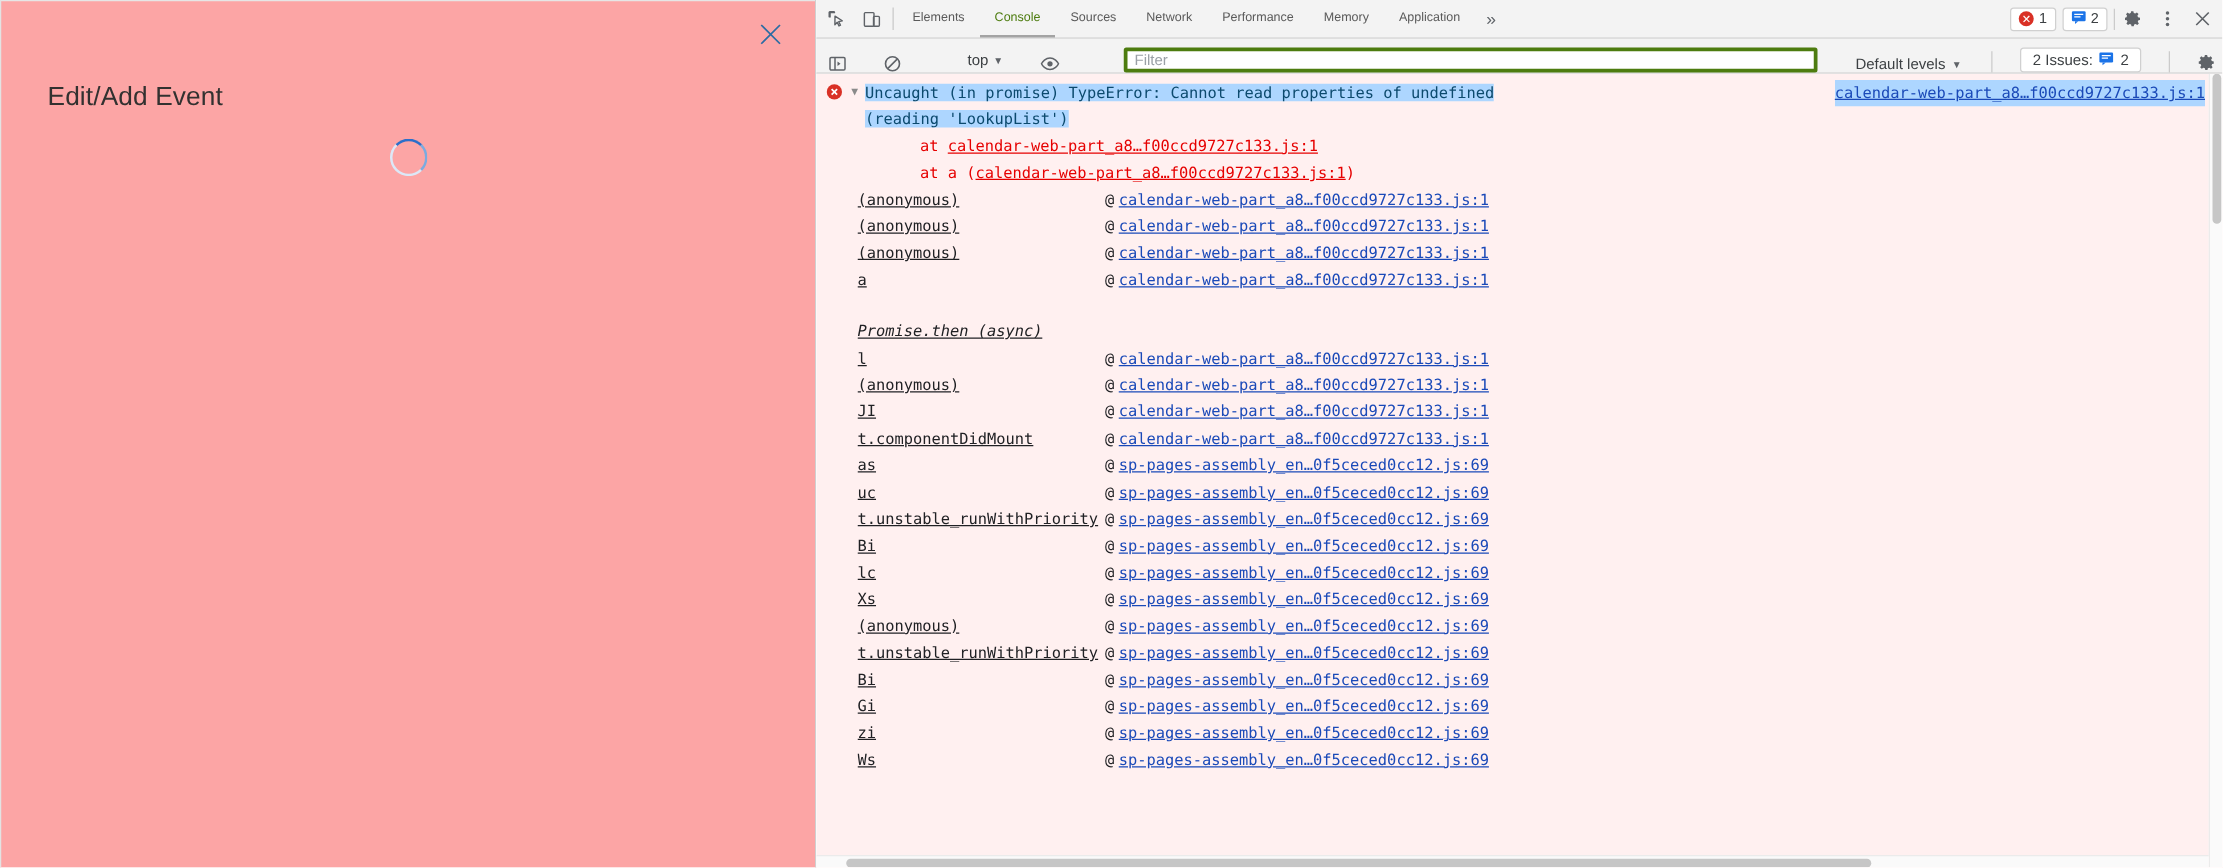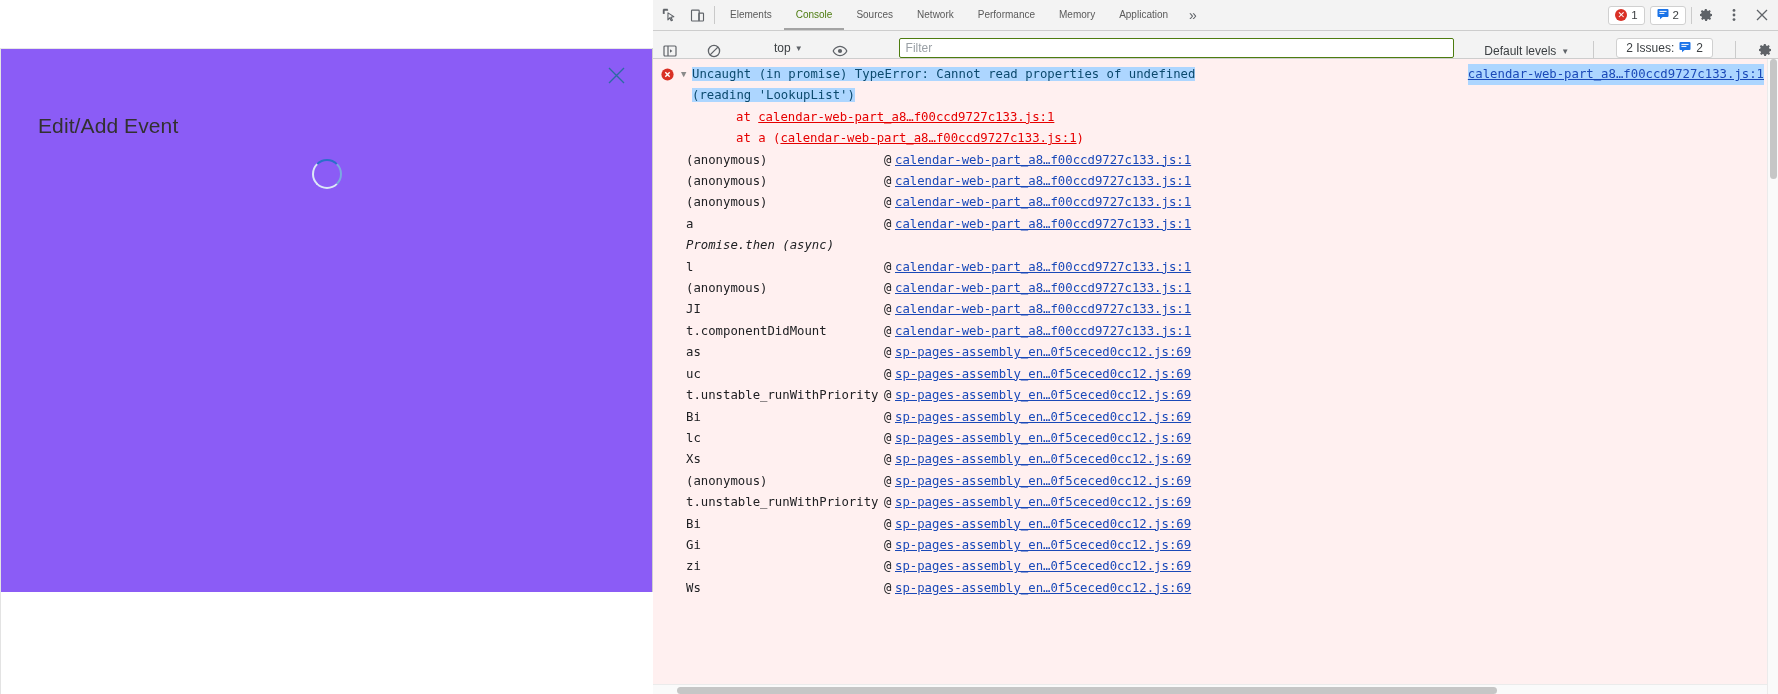--- a/index.html
+++ b/index.html
@@ -9,25 +9,24 @@
     overflow: hidden;
     background: #ffffff;
     font-family: "Liberation Sans", sans-serif;
   }
   #root { position: relative; width: 1778px; height: 694px; display: flex; }
 
   
   .page-pane {
     position: relative;
     width: 653px;
-    height: 544px;
-    background: #8b5cf6;
+    height: 694px;
+    background: #fca5a5;
     border-right: 1px solid #cfcfcf;
     flex: 0 0 653px;
-    margin-top: 48px;
   }
   .pane-topline {
     position: absolute; top: 0; left: 0; right: 0; height: 1px;
     background: #e6e6e6;
   }
   .pane-leftedge {
     position: absolute; top: 0; left: 0; width: 1px; height: 694px;
     background: #e3e3e3;
   }
   .dialog-close {
@@ -155,21 +154,21 @@
     font-size: 12px; color: #3c4043;
     padding: 0 7px; height: 20px;
     cursor: pointer;
     white-space: nowrap;
   }
   .caret { font-size: 8px; color: #5f6368; }
   .filter-input {
     flex: 1 1 auto;
     height: 20px;
     margin: 0 6px;
-    border: 1px solid #4d7c0f;
+    border: 3px solid #4d7c0f;
     border-radius: 2px;
     background: #fff;
     font-size: 12px;
     color: #3c4043;
     padding: 0 6px;
     font-family: "Liberation Sans", sans-serif;
     outline: none;
     min-width: 40px;
   }
   .filter-input::placeholder { color: #9aa0a6; }
@@ -267,35 +266,36 @@
   
   .frame-row {
     display: flex;
     padding-left: 33px;
     white-space: nowrap;
   }
   .frame-name {
     flex: 0 0 198px;
     color: #202124;
     overflow: hidden;
+    text-decoration: underline;
   }
   .frame-name.async {
     font-style: italic;
     color: #202124;
   }
   .frame-at {
     color: #202124;
     flex: 0 0 11px;
   }
   .frame-url {
     color: #1a49b8;
     text-decoration: underline;
     cursor: pointer;
   }
-  .frame-row.async-row .frame-name { flex: 0 0 auto; }
+  .frame-row.async-row .frame-name { flex: 0 0 auto; margin-top: 20px; }
 
   
   .vscroll {
     position: absolute;
     top: 0; right: 0;
     width: 11px; height: 100%;
     background: #fafafa;
     border-left: 1px solid #ebebeb;
   }
   .vscroll-thumb {

